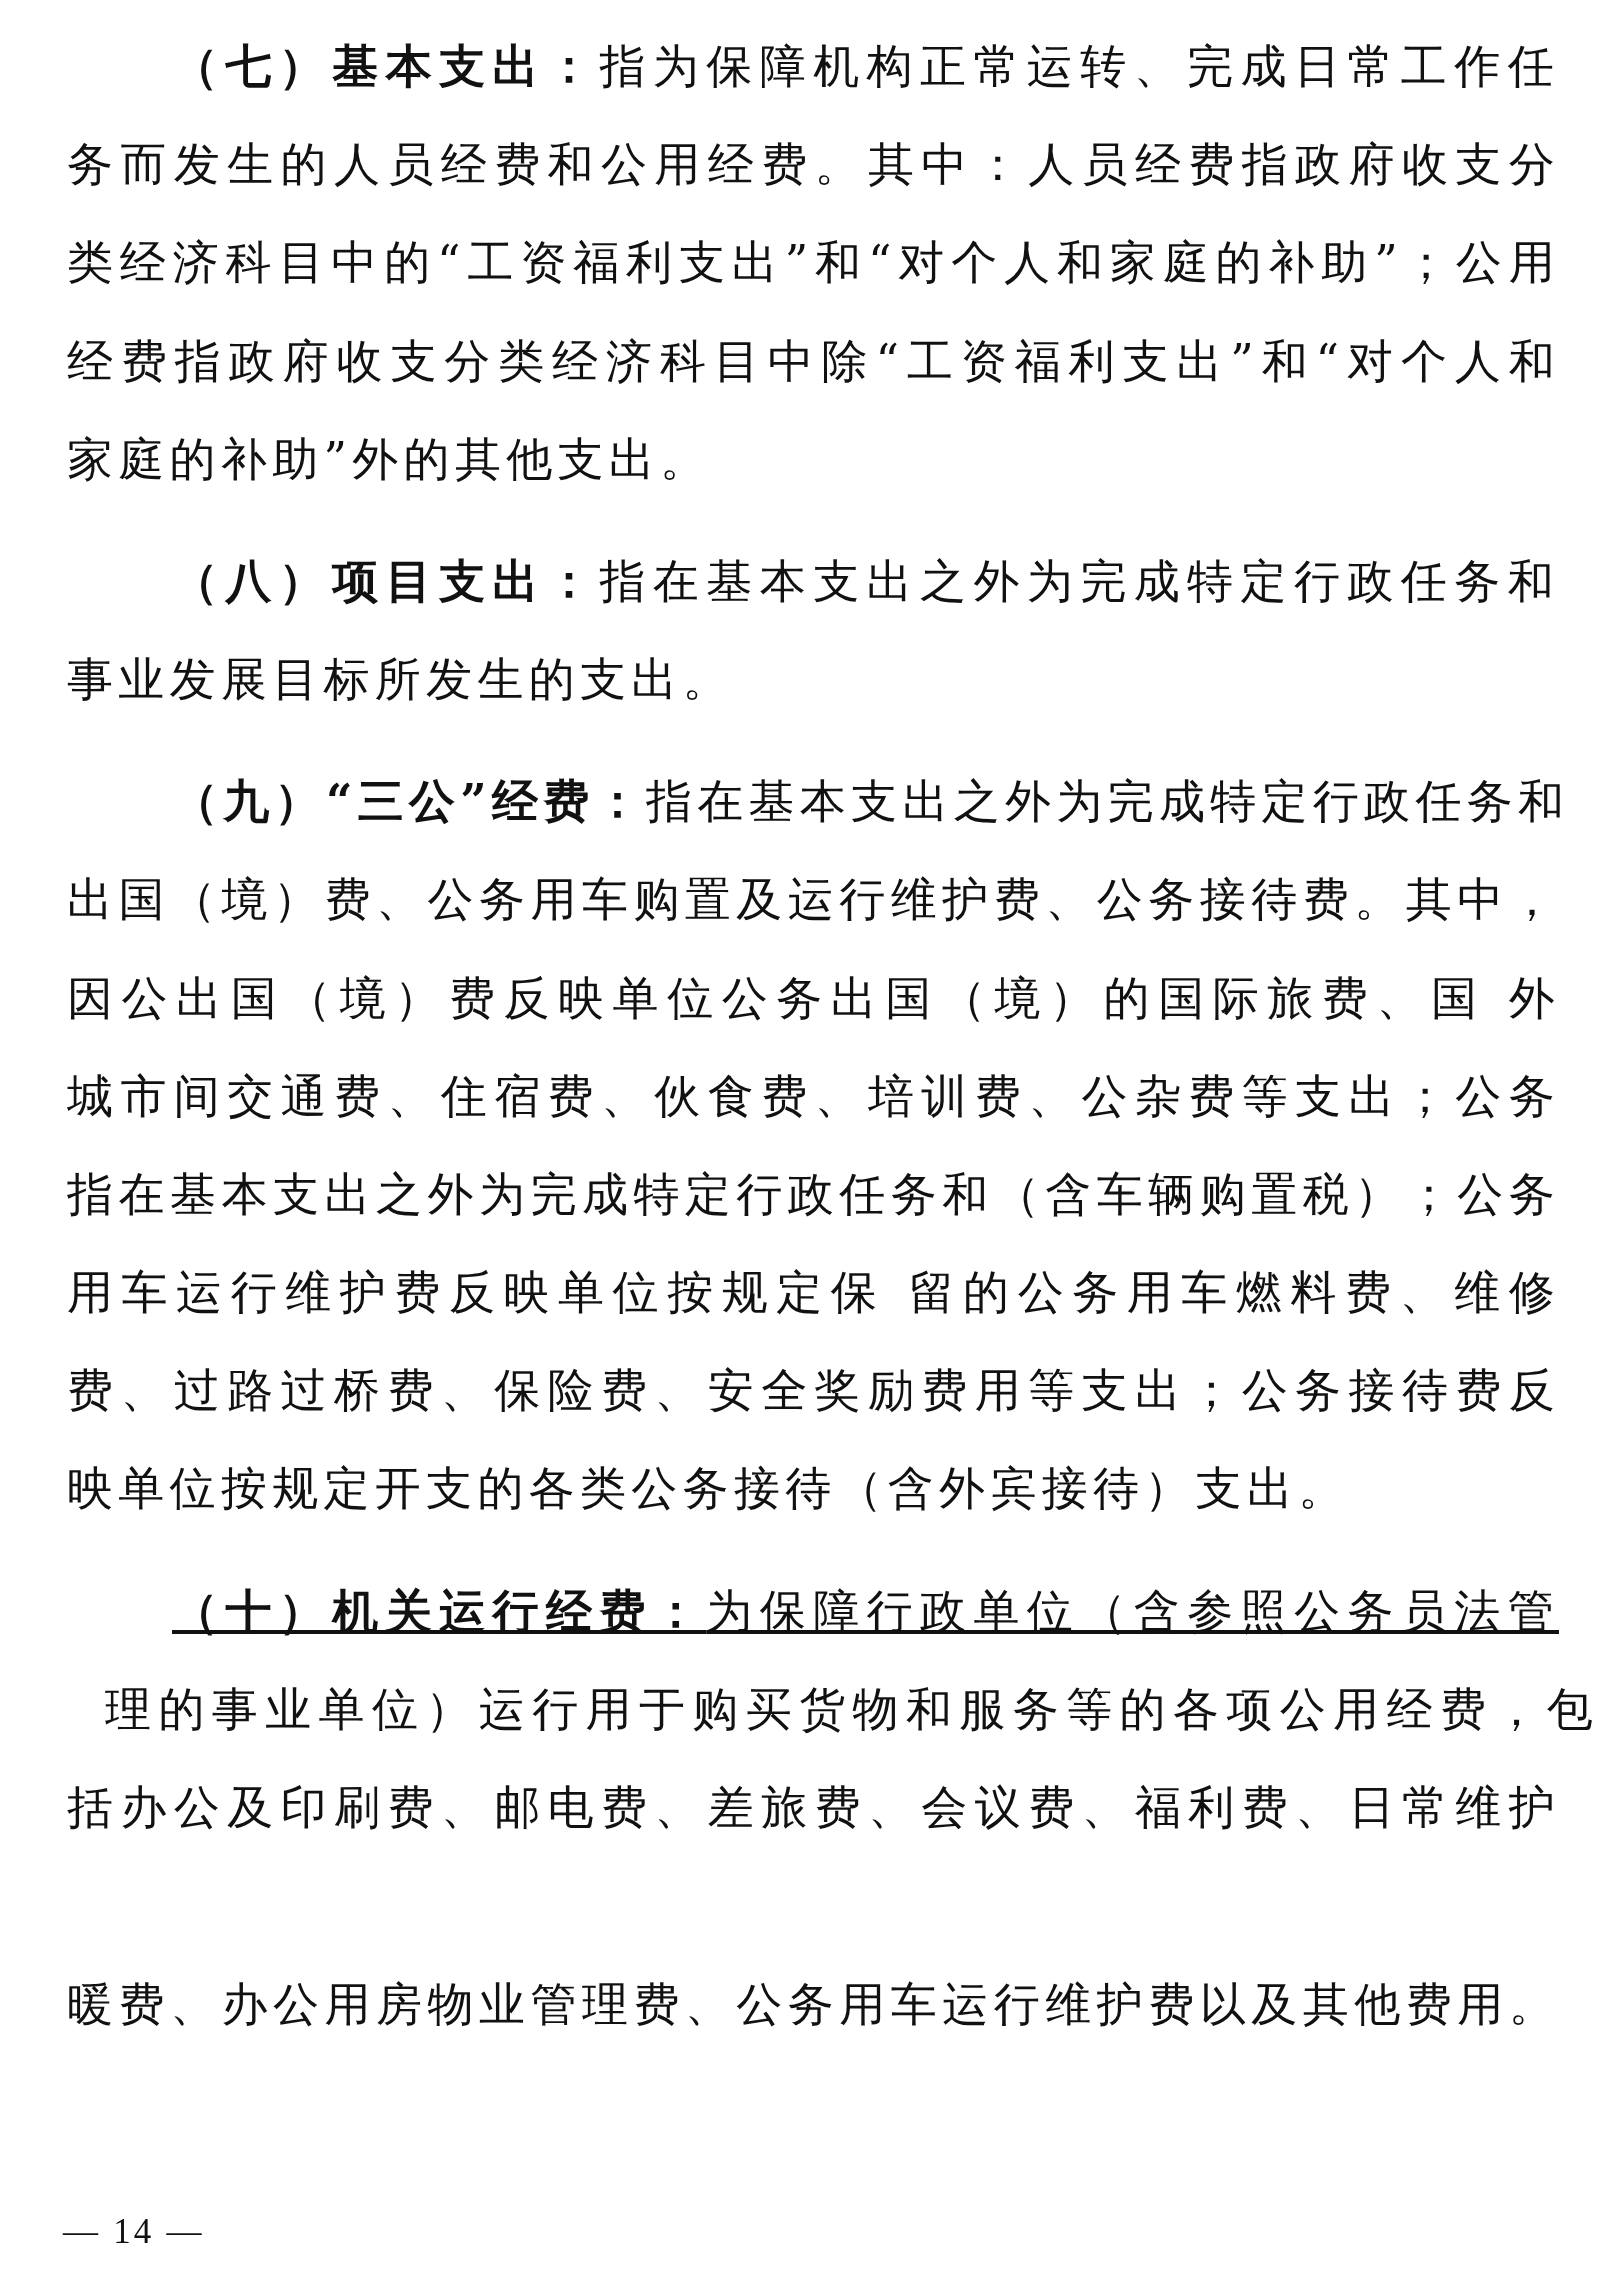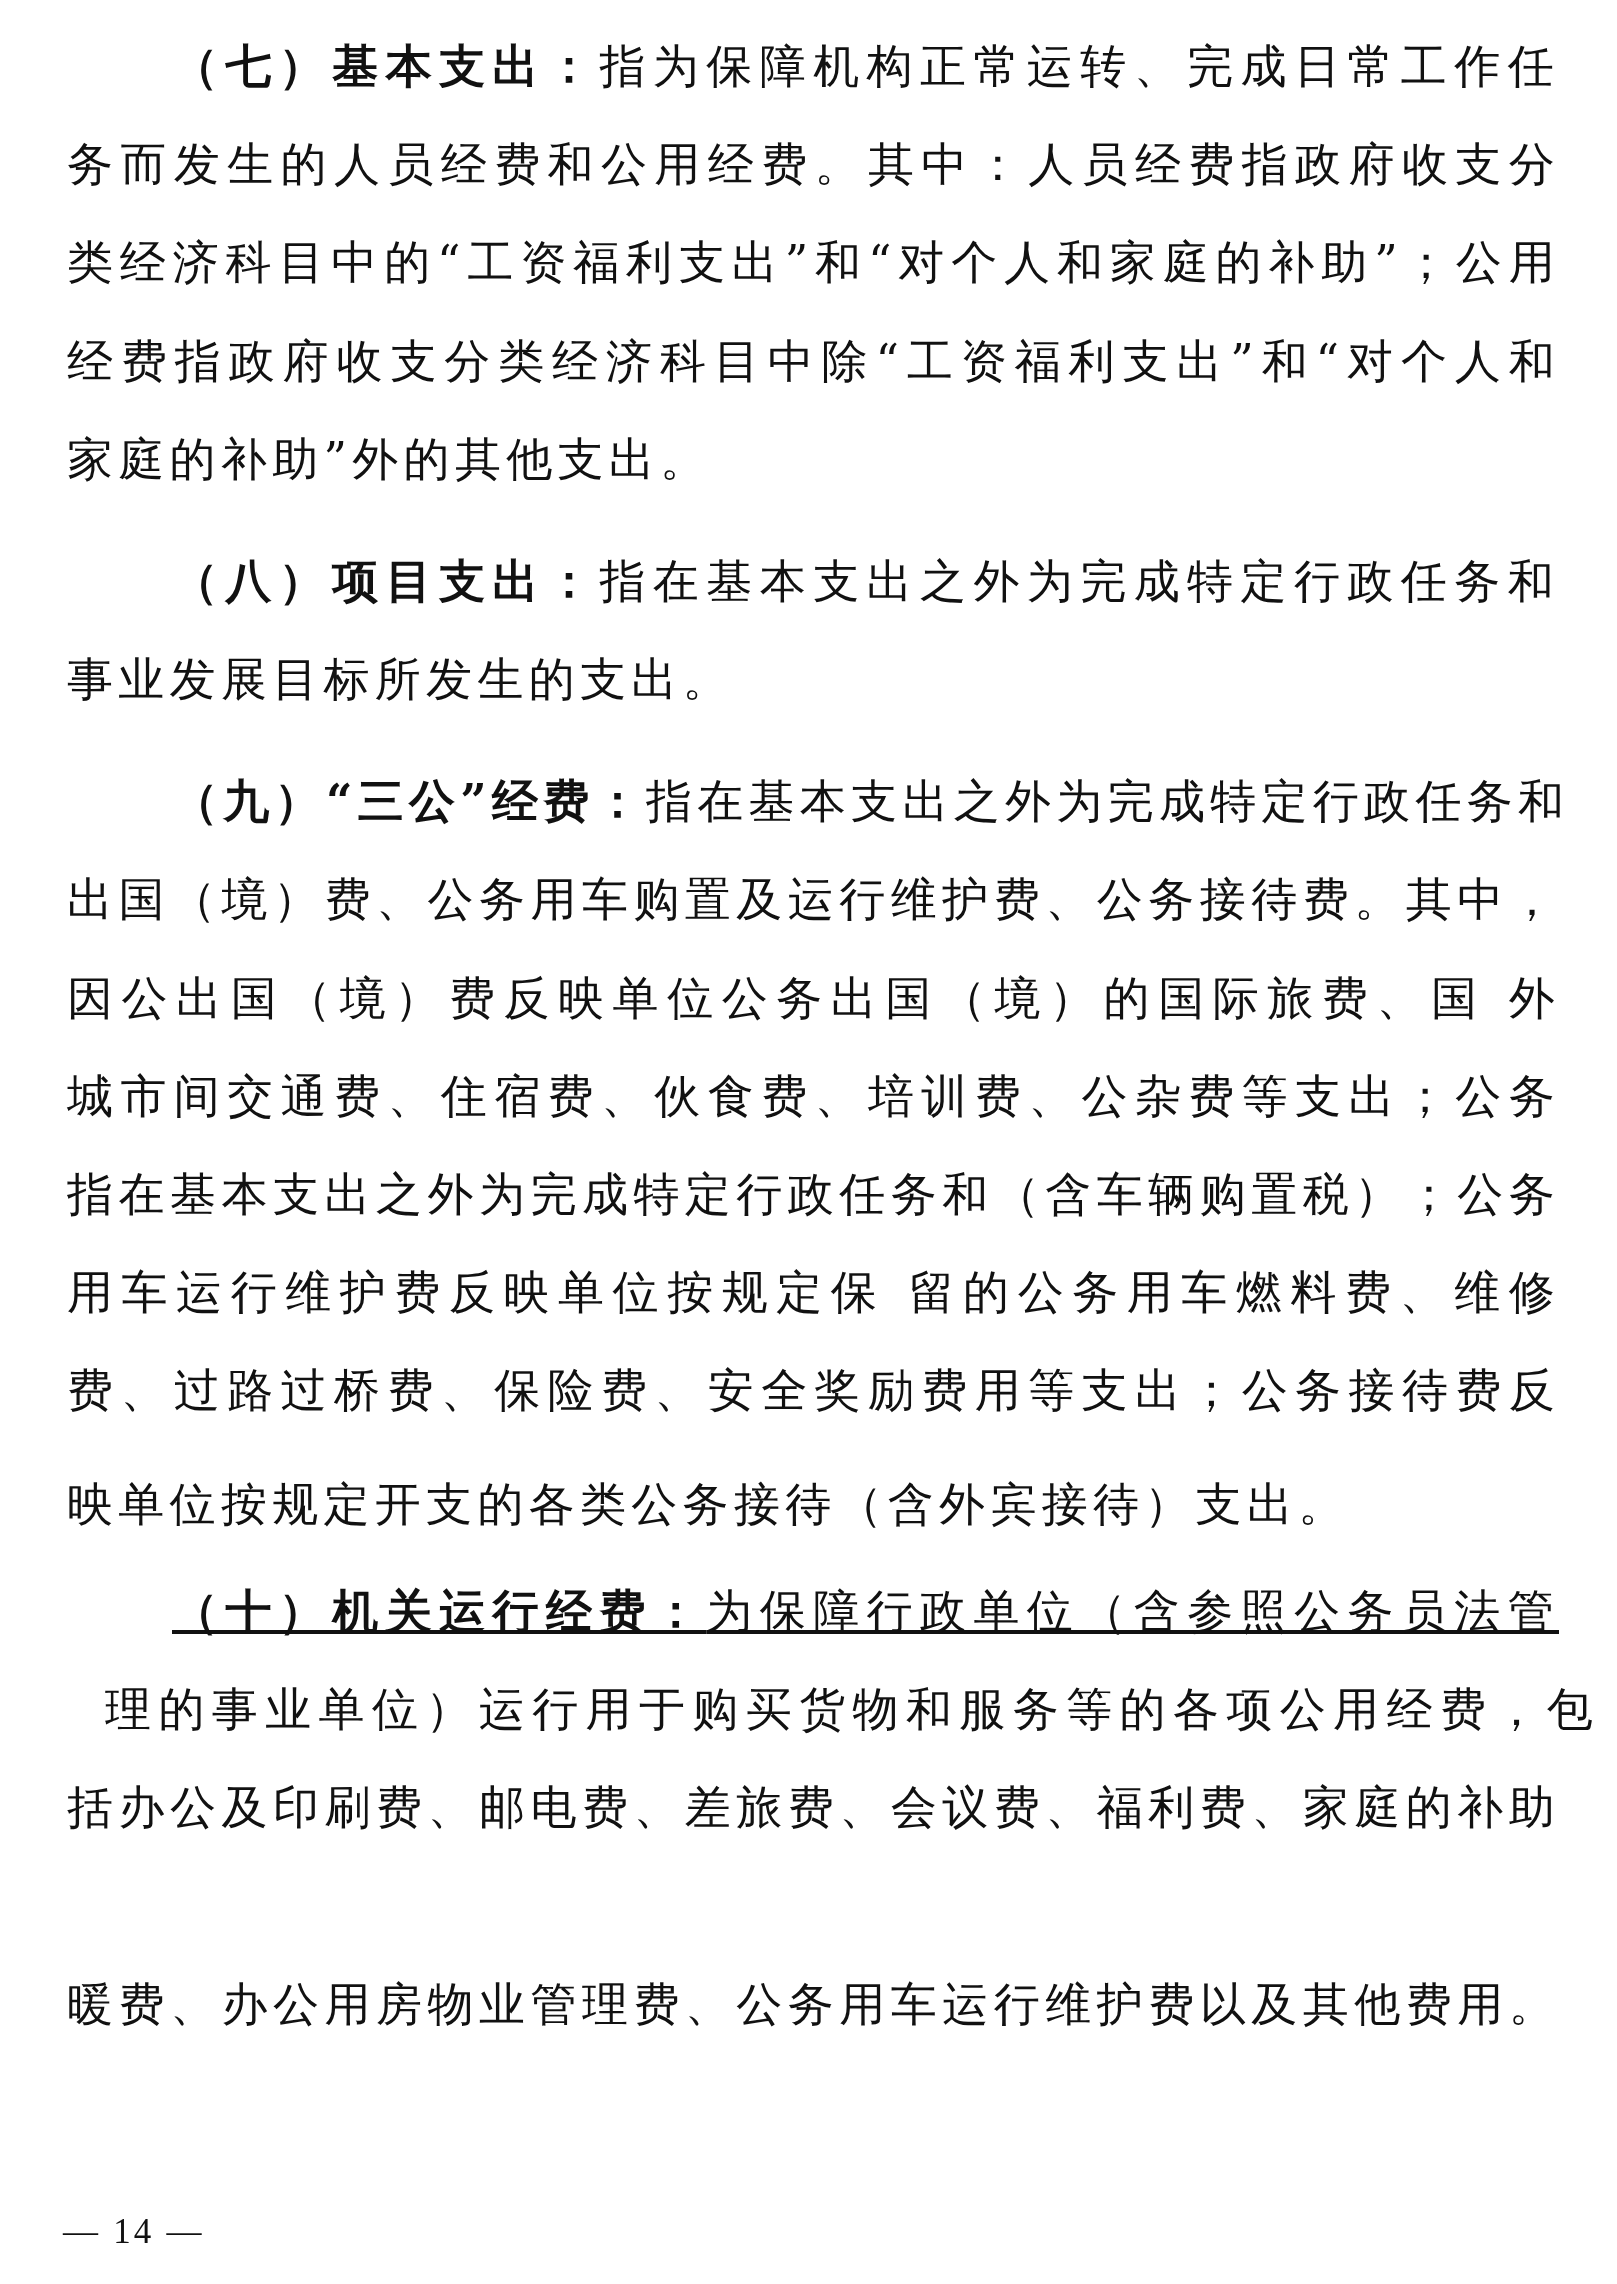--- a/index.html
+++ b/index.html
@@ -29,22 +29,22 @@
   <div class="line indent" style="top:549px;"><span class="head">（八）项目支出：</span><span>指在基本支出之外为完成特定行政任务和</span></div>
   <div class="line last" style="top:647px;">事业发展目标所发生的支出。</div>
 
   <div class="line indent" style="top:769px;"><span class="head">（九）“三公”经费：</span><span>指在基本支出之外为完成特定行政任务和</span></div>
   <div class="line" style="top:867px;">出国（境）费、公务用车购置及运行维护费、公务接待费。其中，</div>
   <div class="line" style="top:966px;">因公出国（境）费反映单位公务出国（境）的国际旅费、国 外</div>
   <div class="line" style="top:1064px;">城市间交通费、住宿费、伙食费、培训费、公杂费等支出；公务</div>
   <div class="line" style="top:1162px;">指在基本支出之外为完成特定行政任务和（含车辆购置税）；公务</div>
   <div class="line" style="top:1260px;">用车运行维护费反映单位按规定保 留的公务用车燃料费、维修</div>
   <div class="line" style="top:1358px;">费、过路过桥费、保险费、安全奖励费用等支出；公务接待费反</div>
-  <div class="line last" style="top:1456px;margin-top:16px;">映单位按规定开支的各类公务接待（含外宾接待）支出。</div>
+  <div class="line last" style="top:1456px;">映单位按规定开支的各类公务接待（含外宾接待）支出。</div>
 
   <div class="line indent" style="top:1579px;text-decoration:underline;"><span class="head">（十）机关运行经费：</span><span>为保障行政单位（含参照公务员法管</span></div>
   <div class="line" style="top:1677px;margin-left:38px;">理的事业单位）运行用于购买货物和服务等的各项公用经费，包</div>
-  <div class="line" style="top:1775px;">括办公及印刷费、邮电费、差旅费、会议费、福利费、家庭的补助</div>
+  <div class="line" style="top:1775px;">括办公及印刷费、邮电费、差旅费、会议费、福利费、日常维护</div>
   <div class="line" style="top:1972px;">暖费、办公用房物业管理费、公务用车运行维护费以及其他费用。</div>
 
   <div class="footer">— 14 —</div>
 </div>
 
 
 </body></html>

